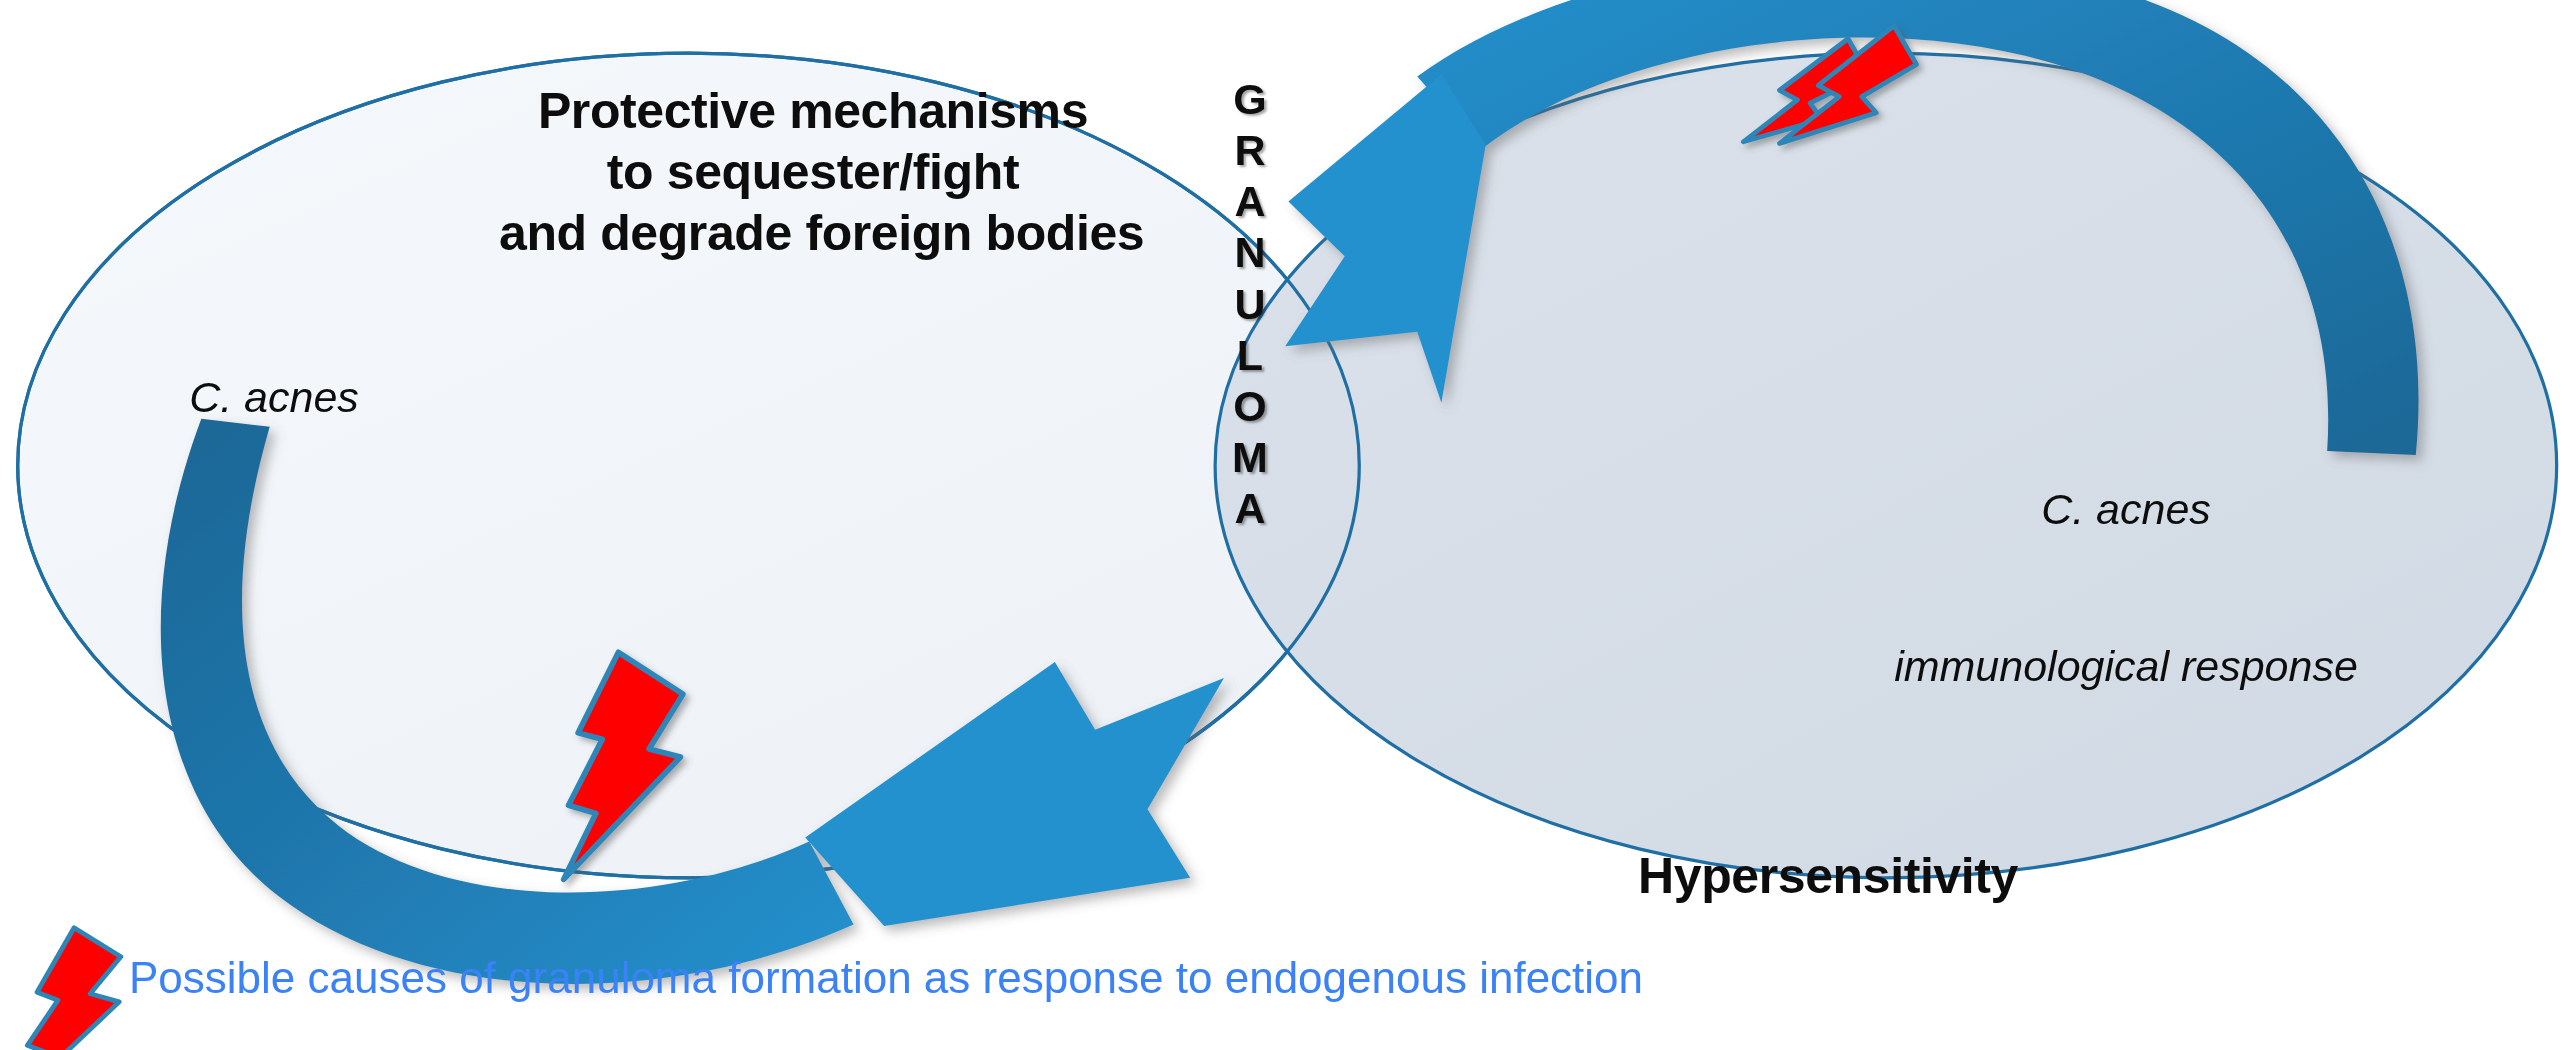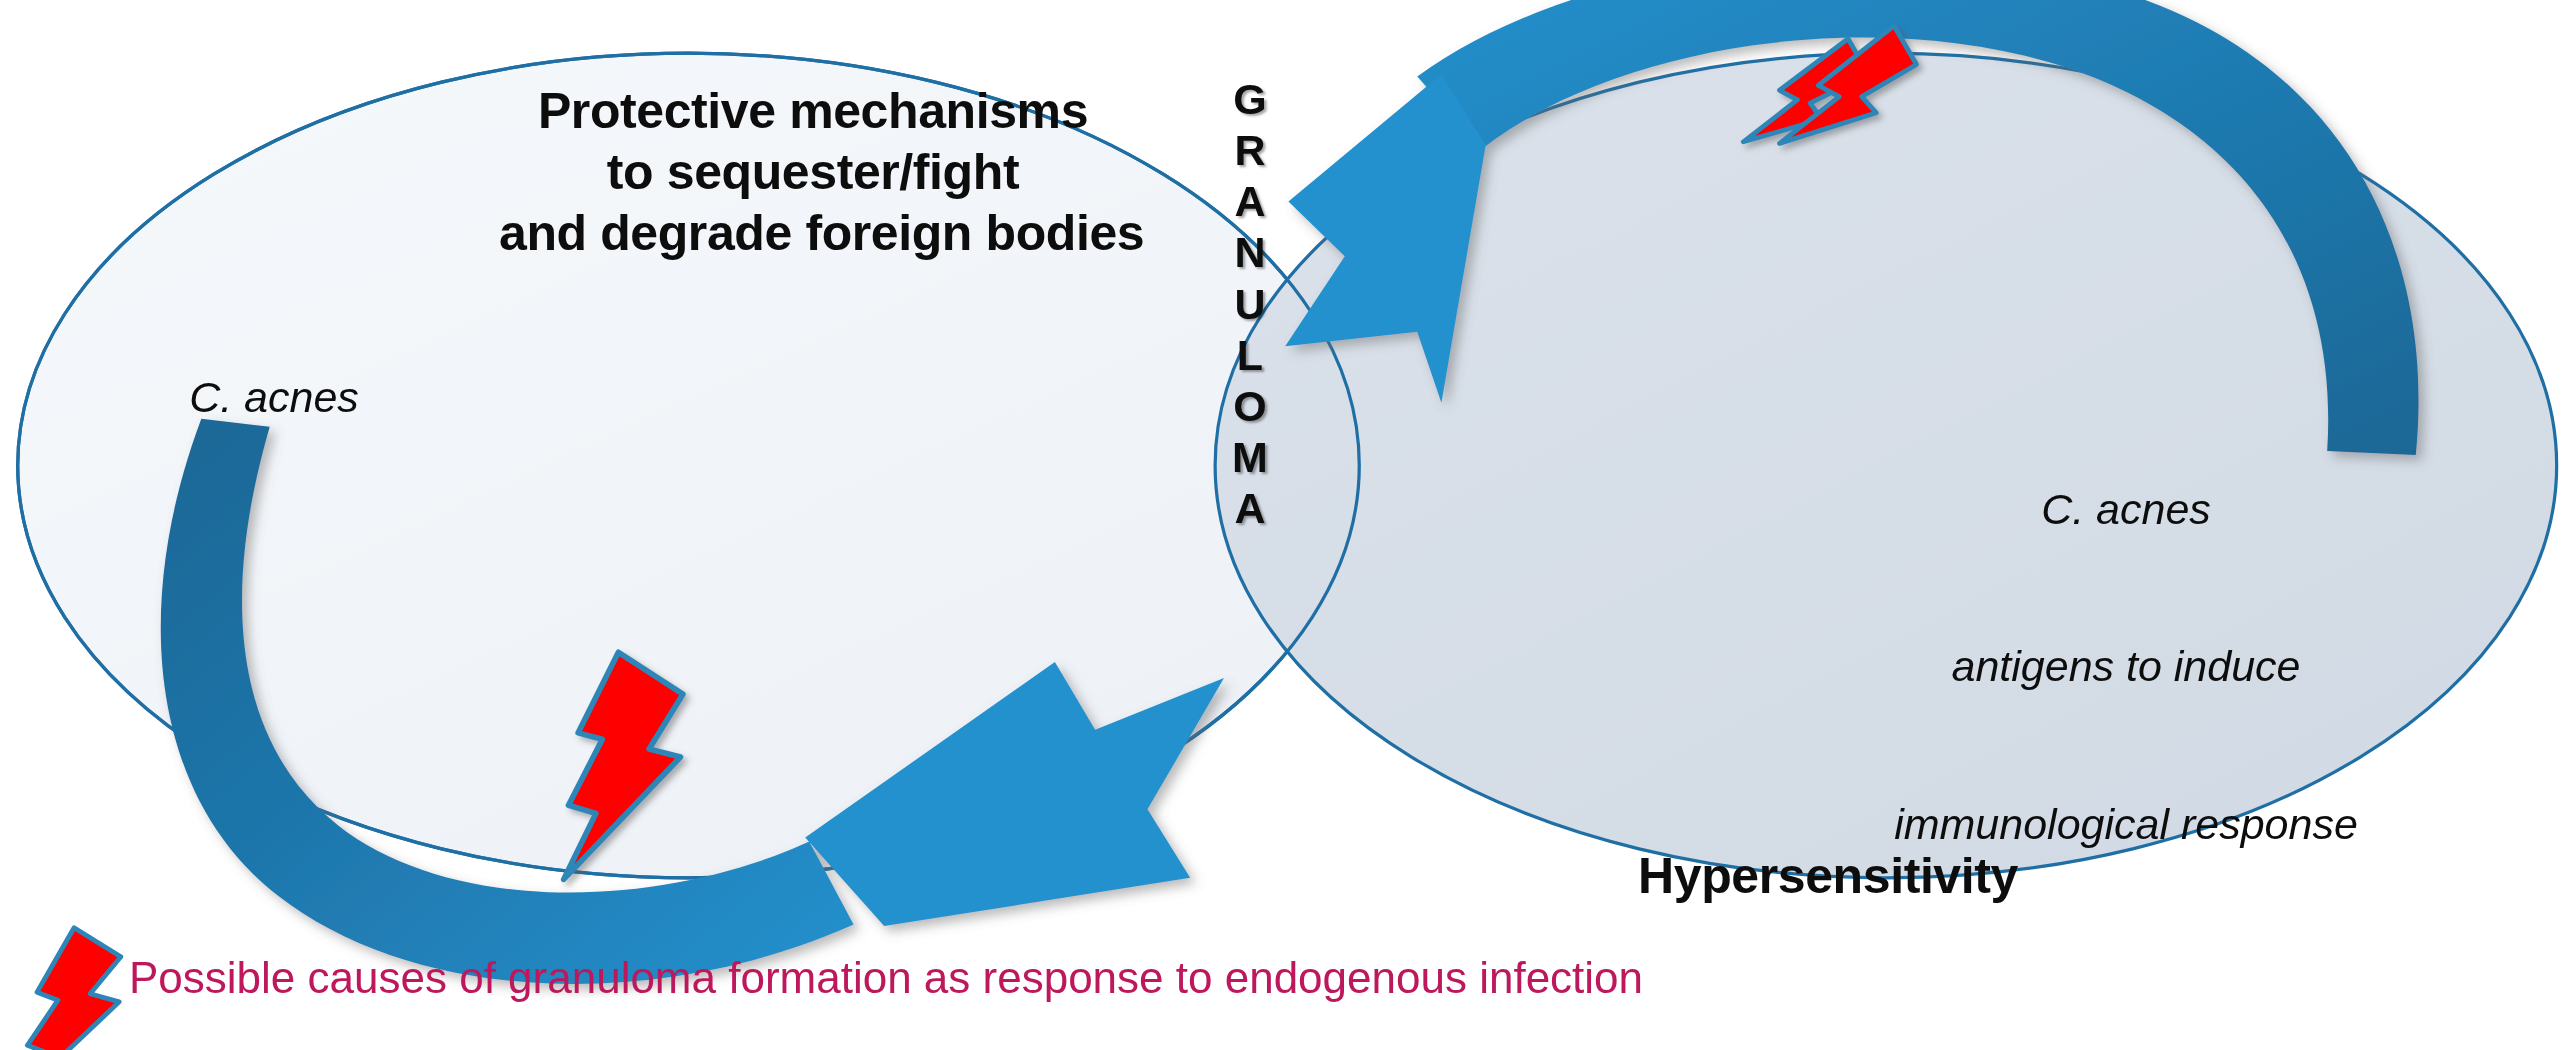--- a/index.html
+++ b/index.html
@@ -90,21 +90,21 @@
     text-shadow: 2.4px 2.4px 2.4px rgba(0,0,0,0.35);
   }
   #granuloma span { display: block; }
 
   
   #caption {
     position: absolute;
     left: 129px;
     top: 953px;
     font-size: 44px;
-    color: #be185d;
+    color: #3b82f6;
     white-space: nowrap;
   }
 </style>
 </head>
 <body>
 
 <div id="stage">
 
   <svg id="diagram-svg" viewBox="0 0 3199 1305" xmlns="http://www.w3.org/2000/svg">
     <defs>
@@ -217,21 +217,20 @@
   <div class="txt bold" id="left-title">Protective mechanisms
 to sequester/fight
 and degrade foreign bodies</div>
 
   <div class="txt" id="left-sub">
     <span class="l1">C. acnes</span>
   </div>
 
   <div class="txt" id="right-sub">
     <span>C. acnes</span>
-    <span>antigens to induce</span>
     <span>immunological response</span>
   </div>
 
   <div class="txt bold" id="right-title">
     <span>Hypersensitivity</span>
   </div>
 
   <div id="granuloma">
     <span>G</span>
     <span>R</span>

